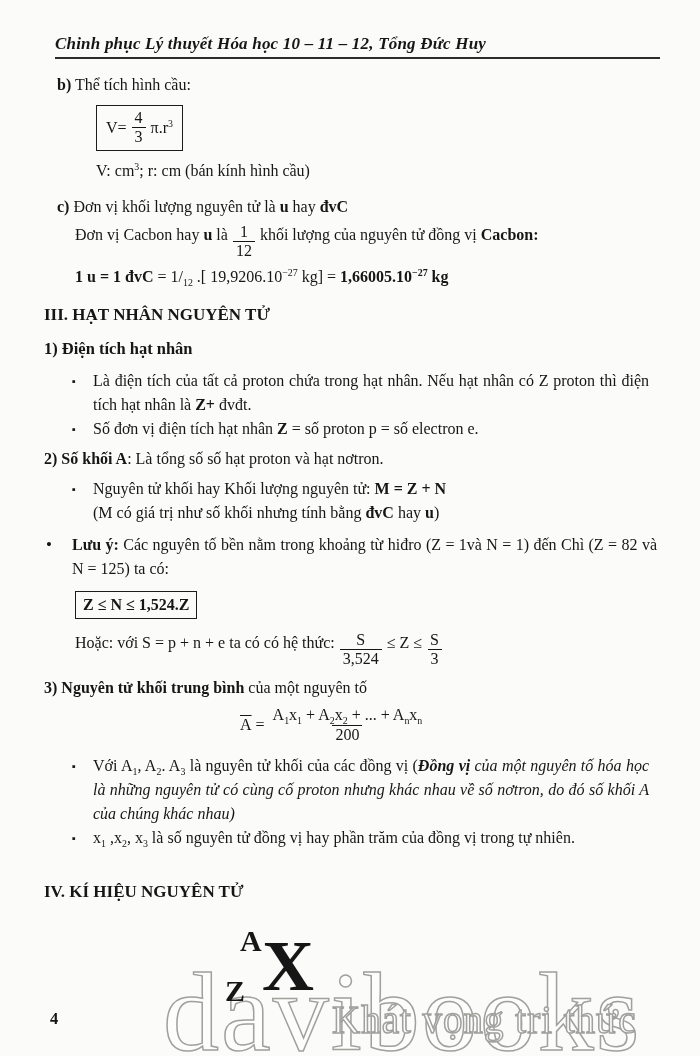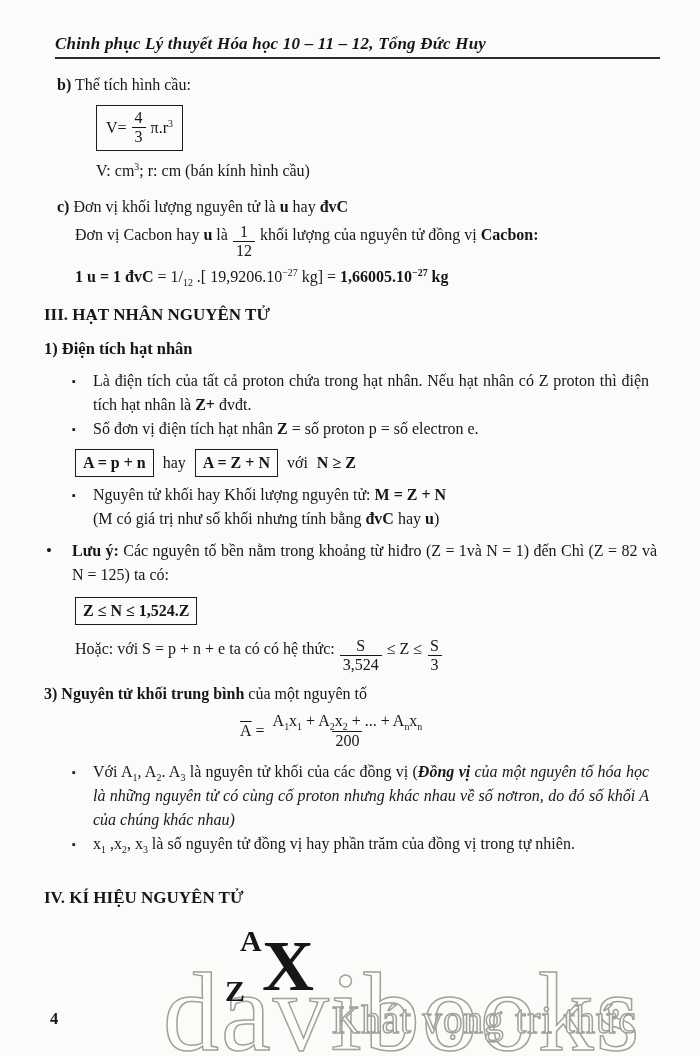--- a/index.html
+++ b/index.html
@@ -94,28 +94,22 @@
 
     <div class="brow" style="margin-top:8px">
       <span class="bmark">▪</span>
       <p class="btext"><span>Là điện tích của tất cả proton chứa trong hạt nhân. Nếu hạt nhân có Z proton thì điện tích hạt nhân là </span><span class="b">Z+</span><span> đvđt.</span></p>
     </div>
     <div class="brow">
       <span class="bmark">▪</span>
       <p class="btext"><span>Số đơn vị điện tích hạt nhân </span><span class="b">Z</span><span> = số proton p = số electron e.</span></p>
     </div>
 
+    <p style="margin-top:6px"><span class="b">2) Số khối A</span><span>: Là tổng số số hạt proton và hạt nơtron.</span></p>
 
-    <div class="ind2 boxline">
-      <span class="fbox bold">A = p + n</span>
-      <span>hay</span>
-      <span class="fbox bold">A = Z + N</span>
-      <span>với</span>
-      <span class="b">N ≥ Z</span>
-    </div>
 
     <div class="brow" style="margin-top:6px">
       <span class="bmark">▪</span>
       <div>
         <p class="btext"><span>Nguyên tử khối hay Khối lượng nguyên tử: </span><span class="b">M = Z + N</span></p>
         <p class="btext"><span>(M có giá trị như số khối nhưng tính bằng </span><span class="b">đvC</span><span> hay </span><span class="b">u</span><span>)</span></p>
       </div>
     </div>
 
     <div class="brow-round" style="margin-top:8px">

